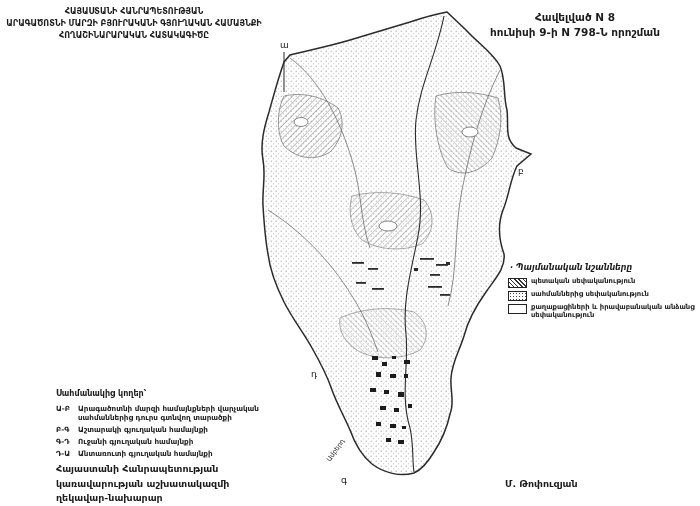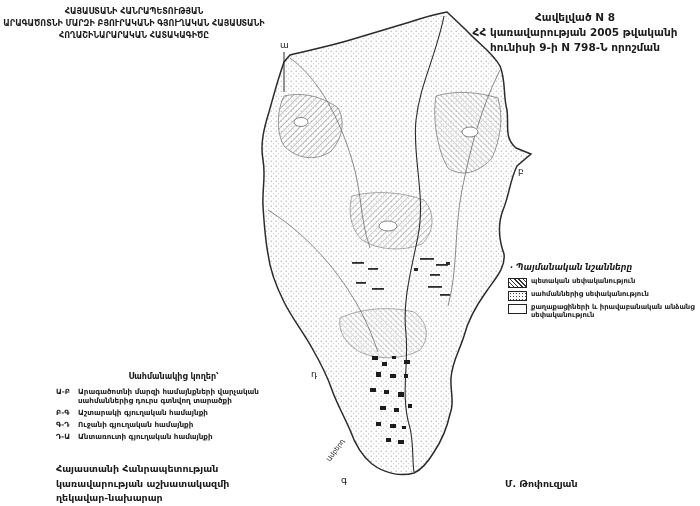--- a/index.html
+++ b/index.html
@@ -20,21 +20,21 @@
   .legend{left:508px;top:263px;width:190px;}
   .legend-heading{font-size:8px;font-weight:bold;margin:0 0 5px 2px;font-style:italic;}
   .legend-item{display:flex;align-items:flex-start;margin-bottom:2px;}
   .swatch{width:17px;height:8px;border:1.2px solid #222;flex:0 0 auto;margin-right:4px;margin-top:1px;}
   .swatch.hatched{background:repeating-linear-gradient(45deg,#333 0,#333 1px,#fff 1px,#fff 3px);border-width:1.6px;}
   .swatch.dotted{background-image:radial-gradient(#444 0.7px, transparent 0.8px);background-size:3px 3px;}
   .swatch.empty{background:#fff;}
   .legend-label{font-size:6.8px;line-height:8px;font-weight:bold;color:#222;}
   
   .borders{left:56px;top:372px;width:235px;}
-  .borders-heading{text-align:center;font-size:8px;font-weight:bold;margin-bottom:6px;}
+  .borders-heading{font-size:8px;font-weight:bold;margin-bottom:6px;margin-top:17px;}
   .border-row{display:flex;font-size:7.2px;font-weight:bold;line-height:9px;margin-bottom:3px;color:#222;}
   .border-code{flex:0 0 22px;}
   .border-label{flex:1;}
   
   .sig-office{left:56px;top:462px;width:200px;font-size:9.5px;font-weight:bold;line-height:14.5px;}
   .sig-name{left:505px;top:478px;font-size:9.5px;font-weight:bold;text-align:center;}
   .mapwrap{left:0;top:0;width:700px;height:506px;}
 </style>
 </head>
 <body>
@@ -121,27 +121,26 @@
       <text x="518" y="174" font-size="9" font-family="DejaVu Sans, sans-serif" fill="#1c1c1c">բ</text>
       <text x="341" y="483" font-size="9" font-family="DejaVu Sans, sans-serif" fill="#1c1c1c">գ</text>
       <text x="311" y="377" font-size="9" font-family="DejaVu Sans, sans-serif" fill="#1c1c1c">դ</text>
 
       <text x="330" y="462" font-size="6.5" font-family="DejaVu Sans, sans-serif" fill="#1c1c1c" transform="rotate(-55 330 462)">Ամբերդ</text>
     </svg>
   </div>
 
   <div class="abs doc-title">
     <div>ՀԱՅԱՍՏԱՆԻ ՀԱՆՐԱՊԵՏՈՒԹՅԱՆ</div>
-    <div>ԱՐԱԳԱԾՈՏՆԻ ՄԱՐԶԻ ԲՅՈՒՐԱԿԱՆԻ ԳՅՈՒՂԱԿԱՆ ՀԱՅԱՍՏԱՆԻ</div>
+    <div>ԱՐԱԳԱԾՈՏՆԻ ՄԱՐԶԻ ԲՅՈՒՐԱԿԱՆԻ ԳՅՈՒՂԱԿԱՆ ՀԱՄԱՅՆՔԻ</div>
     <div>ՀՈՂԱՇԻՆԱՐԱՐԱԿԱՆ ՀԱՏԱԿԱԳԻԾԸ</div>
   </div>
 
   <div class="abs annex">
     <div>Հավելված N 8</div>
-    <div>ՀՀ կառավարության 2005 թվականի</div>
     <div>հունիսի 9-ի N 798-Ն որոշման</div>
   </div>
 
   <div class="abs legend">
     <div class="legend-heading">
       <span>·</span>
       <span>Պայմանական նշանները</span>
     </div>
     <div class="legend-item">
       <span class="swatch hatched"></span>

